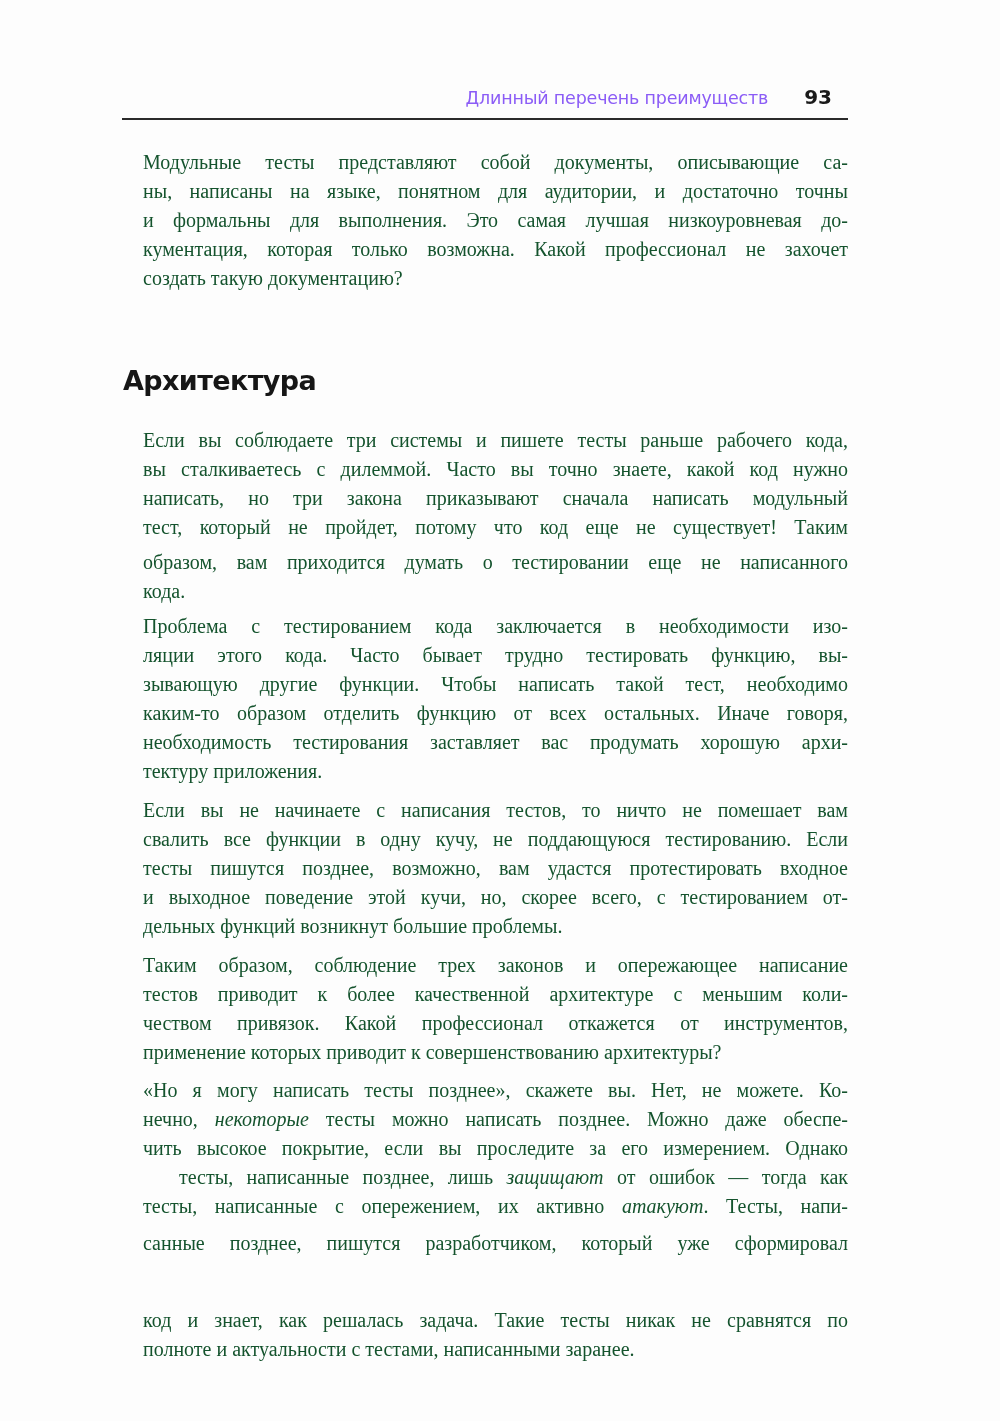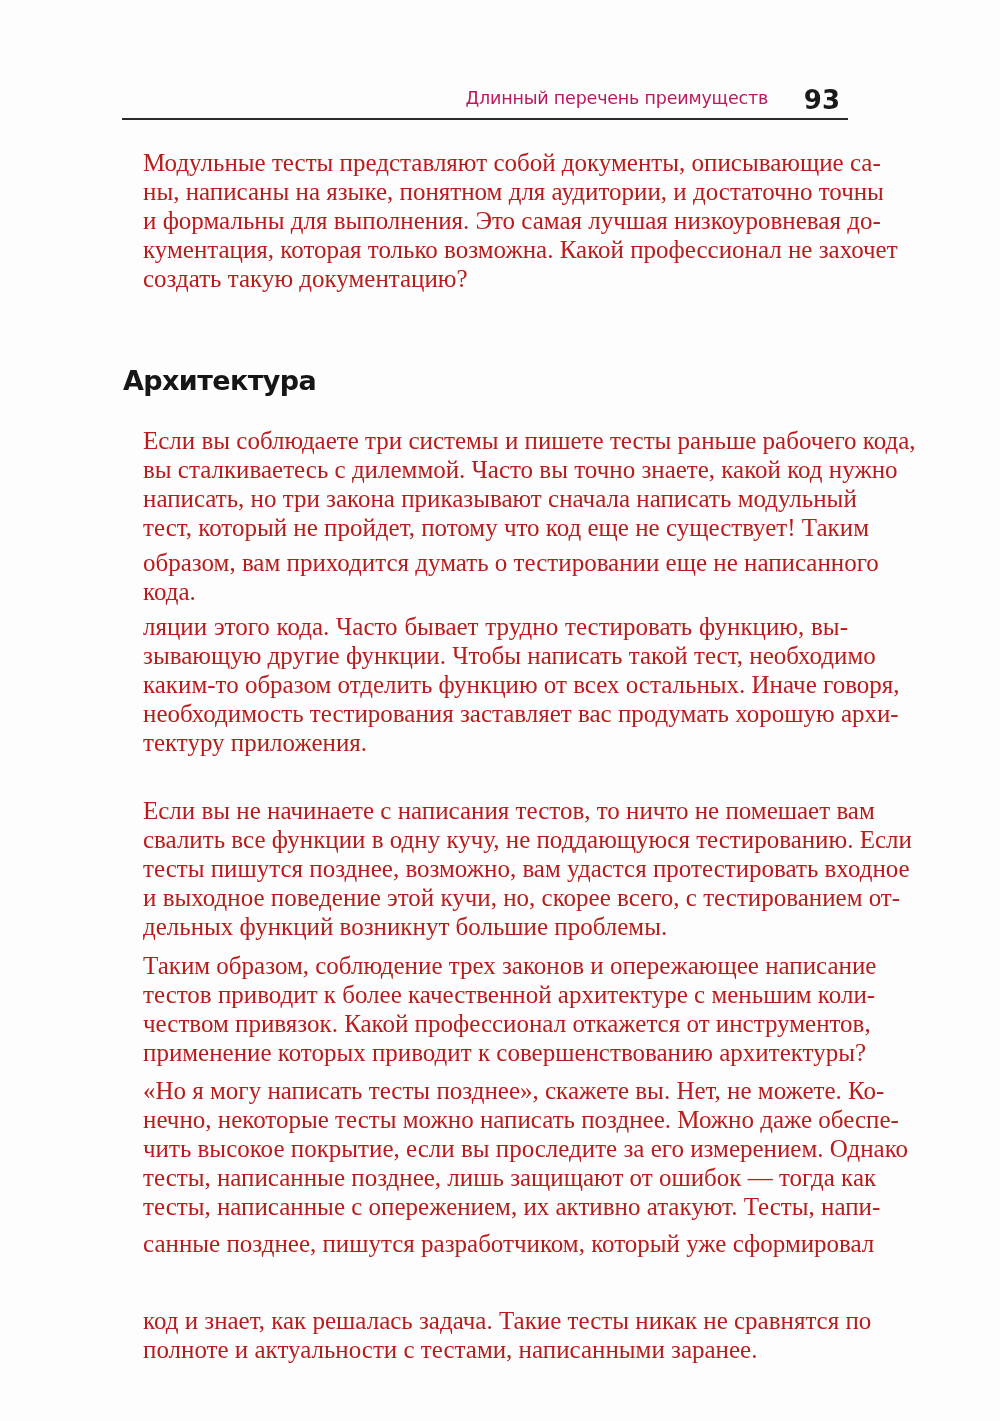--- a/index.html
+++ b/index.html
@@ -1,24 +1,24 @@
 <!DOCTYPE html>
 <html><head>
 <meta charset="utf-8">
 <style>
   html, body { margin: 0; padding: 0; background: #ffffff; }
   body { width: 1000px; height: 1421px; position: relative; overflow: hidden; color: #1e1e1e; }
   .page { position: absolute; left: 0; top: 0; width: 1000px; height: 1421px; background: #fdfdfd; }
   .running-head { position: absolute; left: 122px; top: 84px; width: 726px; height: 34px; border-bottom: 2px solid #2a2a2a; }
-  .running-title { position: absolute; right: 80px; top: 4px; font-family: "DejaVu Sans", sans-serif; font-size: 17.5px; color: #be185d; letter-spacing: -0.2px; }
-  .page-number { position: absolute; right: 8px; top: 1px; font-family: "DejaVu Sans", sans-serif; font-weight: bold; font-size: 26px; color: #1a1a1a; }
-  .body-text { position: absolute; left: 143px; width: 705px; font-family: "Liberation Serif", serif; font-size: 25px; color: #b91c1c; }
+  .running-title { position: absolute; right: 80px; top: 4px; font-family: "DejaVu Sans", sans-serif; font-size: 17.5px; color: #8b5cf6; letter-spacing: -0.2px; }
+  .page-number { position: absolute; right: 16px; top: 1px; font-family: "DejaVu Sans", sans-serif; font-weight: bold; font-size: 20px; color: #1a1a1a; }
+  .body-text { position: absolute; left: 143px; width: 705px; font-family: "Liberation Serif", serif; font-size: 20px; color: #14532d; }
   .line { display: block; height: 29px; line-height: 29px; white-space: nowrap; text-align: justify; text-align-last: justify; transform-origin: left center; }
   .line.last { text-align-last: left; }
-  .line span.it { }
+  .line span.it { font-style: italic; }
   .heading { position: absolute; left: 122px; top: 364px; font-family: "DejaVu Sans", sans-serif; font-weight: bold; font-size: 27px; color: #161616; letter-spacing: -0.6px; }
 </style>
 </head>
 <body>
 
 <div class="page">
 
   <div class="running-head">
     <span class="running-title">Длинный перечень преимуществ</span>
     <span class="page-number">93</span>
@@ -37,20 +37,21 @@
   <div class="body-text" style="top:426px;">
     <span class="line" style="display: block;">Если вы соблюдаете три системы и пишете тесты раньше рабочего кода,</span>
     <span class="line" style="display: block;">вы сталкиваетесь с дилеммой. Часто вы точно знаете, какой код нужно</span>
     <span class="line" style="display: block;">написать, но три закона приказывают сначала написать модульный</span>
     <span class="line" style="display: block;">тест, который не пройдет, потому что код еще не существует! Таким</span>
     <span class="line" style="display: block; margin-top: 6px;">образом, вам приходится думать о тестировании еще не написанного</span>
     <span class="line last" style="display: block;">кода.</span>
   </div>
 
   <div class="body-text" style="top:612px;">
+    <span class="line" style="display: block;">Проблема с тестированием кода заключается в необходимости изо-</span>
     <span class="line" style="display: block;">ляции этого кода. Часто бывает трудно тестировать функцию, вы-</span>
     <span class="line" style="display: block;">зывающую другие функции. Чтобы написать такой тест, необходимо</span>
     <span class="line" style="display: block;">каким-то образом отделить функцию от всех остальных. Иначе говоря,</span>
     <span class="line" style="display: block;">необходимость тестирования заставляет вас продумать хорошую архи-</span>
     <span class="line last" style="display: block;">тектуру приложения.</span>
   </div>
 
   <div class="body-text" style="top:951px;">
     <span class="line" style="display: block;">Таким образом, соблюдение трех законов и опережающее написание</span>
     <span class="line" style="display: block;">тестов приводит к более качественной архитектуре с меньшим коли-</span>
@@ -63,20 +64,20 @@
     <span class="line" style="display: block;">свалить все функции в одну кучу, не поддающуюся тестированию. Если</span>
     <span class="line" style="display: block;">тесты пишутся позднее, возможно, вам удастся протестировать входное</span>
     <span class="line" style="display: block;">и выходное поведение этой кучи, но, скорее всего, с тестированием от-</span>
     <span class="line last" style="display: block;">дельных функций возникнут большие проблемы.</span>
   </div>
 
   <div class="body-text" style="top:1076px;">
     <span class="line" style="display: block;"><span>«Но я могу написать тесты позднее», скажете вы. Нет, не можете. Ко-</span></span>
     <span class="line" style="display: block;"><span>нечно, </span><span class="it">некоторые</span><span> тесты можно написать позднее. Можно даже обеспе-</span></span>
     <span class="line" style="display: block;"><span>чить высокое покрытие, если вы проследите за его измерением. Однако</span></span>
-    <span class="line" style="display: block;"><span>тесты, написанные позднее, лишь </span><span class="it">защищают</span><span> от ошибок — тогда как</span></span>
+    <span class="line" style="display: block; margin-left: 36px;"><span>тесты, написанные позднее, лишь </span><span class="it">защищают</span><span> от ошибок — тогда как</span></span>
     <span class="line" style="display: block;"><span>тесты, написанные с опережением, их активно </span><span class="it">атакуют</span><span>. Тесты, напи-</span></span>
     <span class="line" style="display: block; margin-top: 8px;"><span>санные позднее, пишутся разработчиком, который уже сформировал</span></span>
     <span class="line" style="display: block; margin-top: 48px;"><span>код и знает, как решалась задача. Такие тесты никак не сравнятся по</span></span>
     <span class="line last" style="display: block;"><span>полноте и актуальности с тестами, написанными заранее.</span></span>
   </div>
 
 </div>
 
 </body></html>

